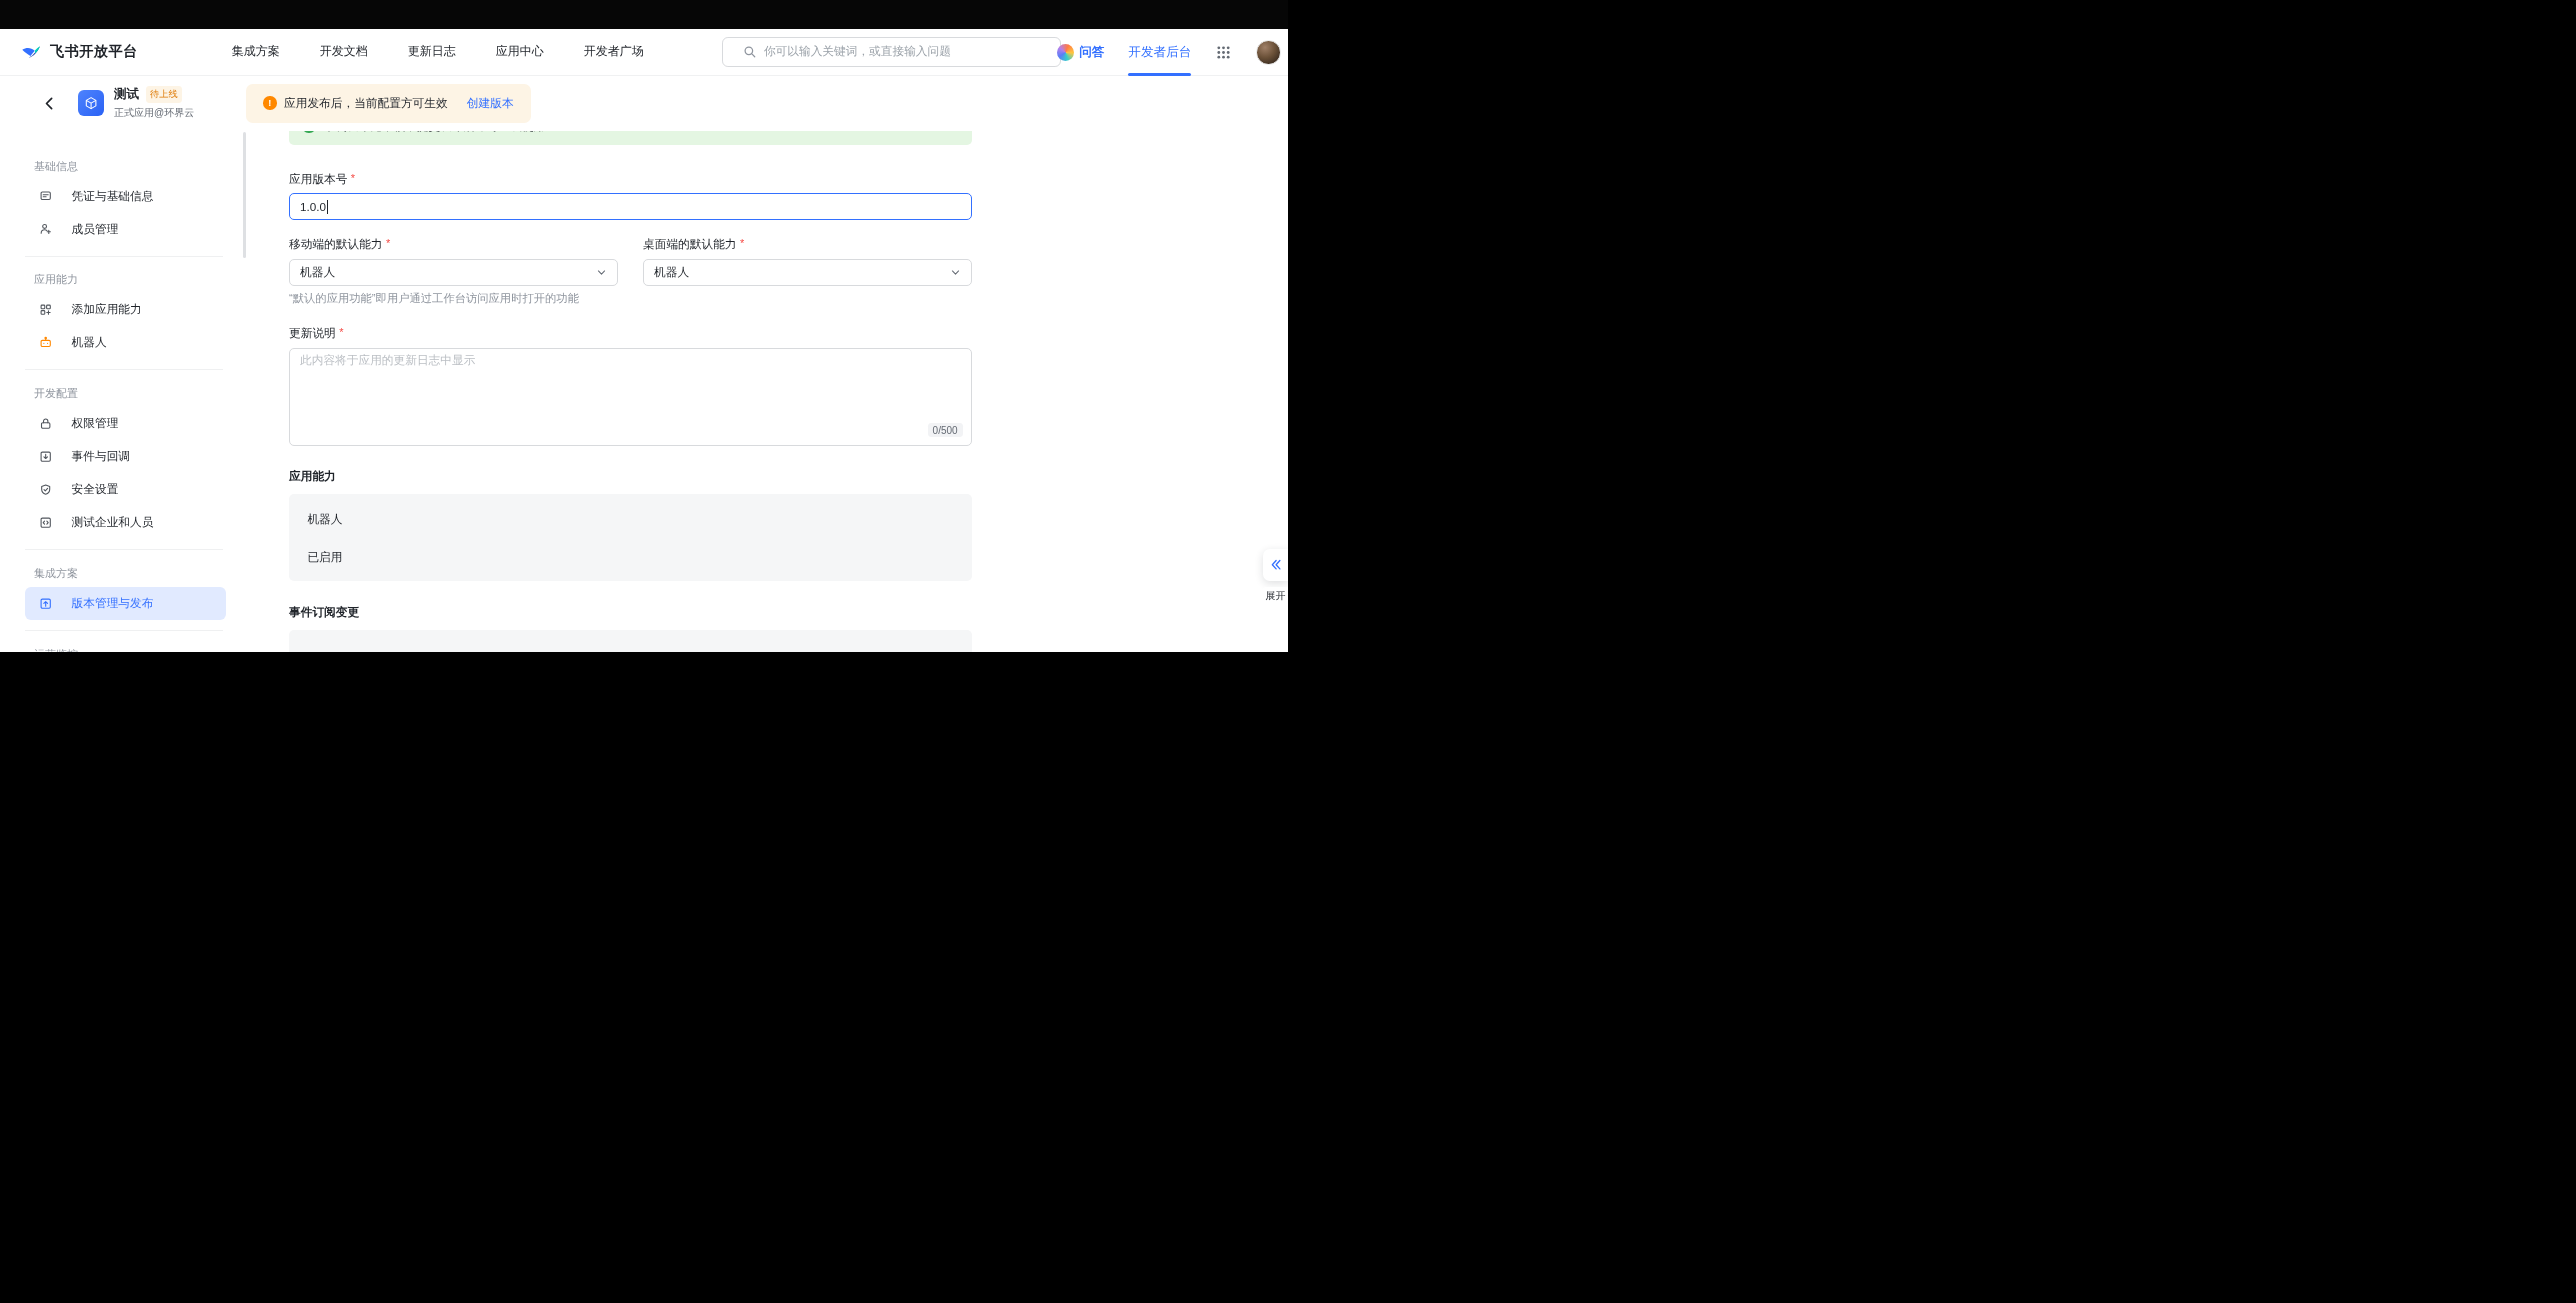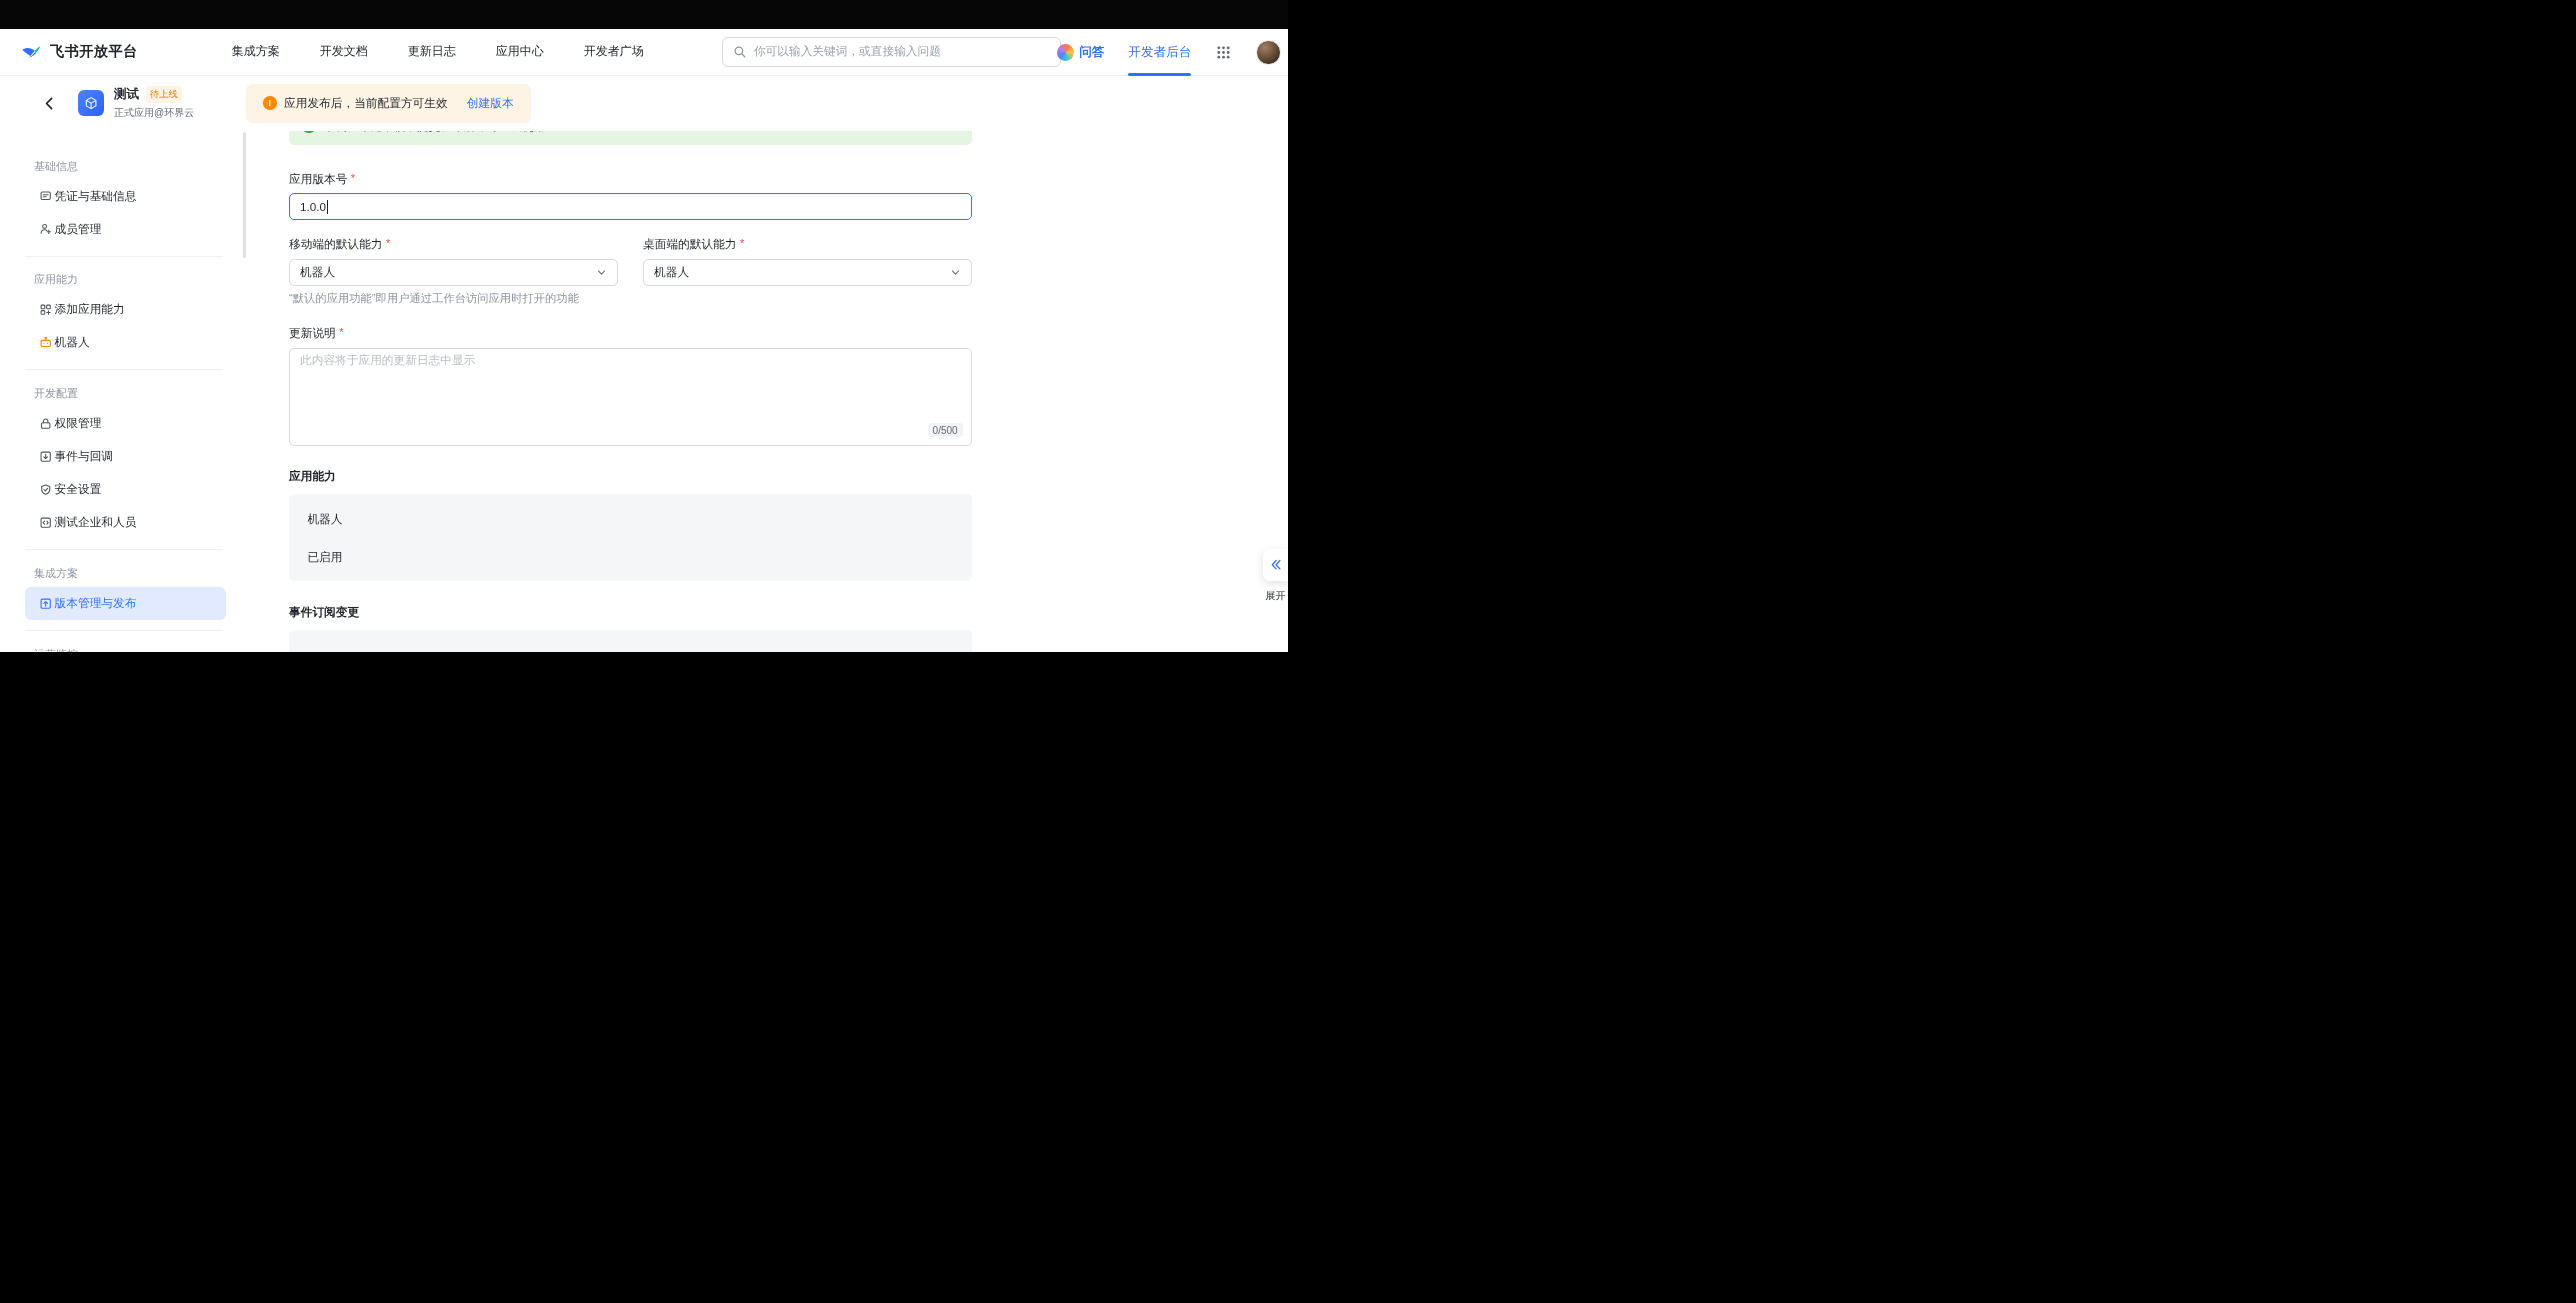--- a/index.html
+++ b/index.html
@@ -9,21 +9,21 @@
   
   .topbar { height: 28.5px; background: #060606; }
 
   
   .header { height: 47px; display: flex; align-items: center; padding: 0 20px; border-bottom: 0.8px solid #f0f1f2; position: relative; background: #fff; }
   .logo { display: flex; align-items: center; gap: 7.5px; cursor: pointer; }
   .logo-icn { width: 22.6px; height: 22.6px; display: grid; place-items: center; }
   .logo-text { font-size: 14.2px; font-weight: 700; letter-spacing: 0.4px; }
   .nav { display: flex; gap: 40px; margin-left: 94px; font-size: 12px; }
   .nav a { color: #1f2329; text-decoration: none; cursor: pointer; white-space: nowrap; }
-  .search { position: absolute; left: 722px; top: 8.4px; width: 339px; height: 30px; border: 0.8px solid #d8dadd; border-radius: 5.9px; display: flex; align-items: center; gap: 7.5px; padding: 0 10px; background: #fff; cursor: text; }
+  .search { position: absolute; left: 722px; top: 8.4px; width: 339px; height: 30px; border: 0.8px solid #d8dadd; border-radius: 5.9px; display: flex; align-items: center; gap: 7.5px; padding: 0 20px; background: #fff; cursor: text; }
   .search .ph { color: #9ba2a9; font-size: 11.7px; }
   .header-right { position: absolute; right: 6.7px; top: 0; height: 47px; display: flex; align-items: center; gap: 24px; }
   .qa { display: flex; align-items: center; gap: 5px; color: #3370ff; font-size: 12.6px; font-weight: 600; cursor: pointer; }
   .qa-icn { width: 17px; height: 17px; border-radius: 50%; background: conic-gradient(from 20deg, #ff7a45, #ffc53d, #36cfc9, #597ef7, #b37feb, #ff7a45); }
   .console { position: relative; height: 47px; line-height: 47px; color: #3370ff; font-size: 12.6px; font-weight: 400; cursor: pointer; }
   .console::after { content: ""; position: absolute; left: 0; right: 0; bottom: 0; height: 2.5px; background: #3370ff; border-radius: 1.7px; }
   .grid-icn { width: 17px; height: 17px; display: grid; place-items: center; cursor: pointer; }
   .avatar { width: 25px; height: 25px; border-radius: 50%; background: radial-gradient(circle at 35% 28%, #a08068, #6b5138 45%, #37291e 85%); border: 0.8px solid #e8e8e8; cursor: pointer; }
 
   
@@ -38,21 +38,21 @@
   .warning-banner { margin-left: 52px; height: 39px; background: #fdf4e5; border-radius: 6.7px; display: flex; align-items: center; gap: 7.5px; padding: 0 17px; font-size: 11.7px; }
   .warn-icn { width: 13.4px; height: 13.4px; border-radius: 50%; background: #ff8800; color: #fff; font-size: 9.2px; font-weight: 700; display: grid; place-items: center; flex-shrink: 0; }
   .create-version { color: #3370ff; margin-left: 11.7px; text-decoration: none; cursor: pointer; white-space: nowrap; }
 
   
   .body { height: 521px; display: flex; }
 
   
   .sidebar { width: 248px; flex-shrink: 0; position: relative; padding-top: 22px; }
   .section-label { height: 27px; line-height: 27px; padding-left: 34px; font-size: 11px; color: #8f959e; }
-  .side-item { height: 33px; display: flex; align-items: center; gap: 2px; margin: 0 22px 0 25px; padding-left: 14.2px; border-radius: 5.9px; font-size: 11.7px; cursor: pointer; }
+  .side-item { height: 33px; display: flex; align-items: center; gap: 19px; margin: 0 22px 0 25px; padding-left: 14.2px; border-radius: 5.9px; font-size: 11.7px; cursor: pointer; }
   .side-item .icn { width: 13.4px; height: 13.4px; color: #51565d; display: grid; place-items: center; flex-shrink: 0; }
   .side-item.selected { background: #e1eaff; color: #3370ff; font-weight: 500; }
   .side-item.selected .icn { color: #3370ff; }
   .side-item.robot .icn { color: #ff8800; }
   .divider { height: 0.8px; background: #eff0f1; margin: 10px 25px; }
   .scrollthumb { position: absolute; right: 1.7px; top: 1.7px; width: 3.4px; height: 126px; background: #dee0e3; border-radius: 1.7px; cursor: pointer; }
 
   
   .main { flex: 1; padding-left: 41px; overflow: hidden; }
   .content { width: 683px; }

